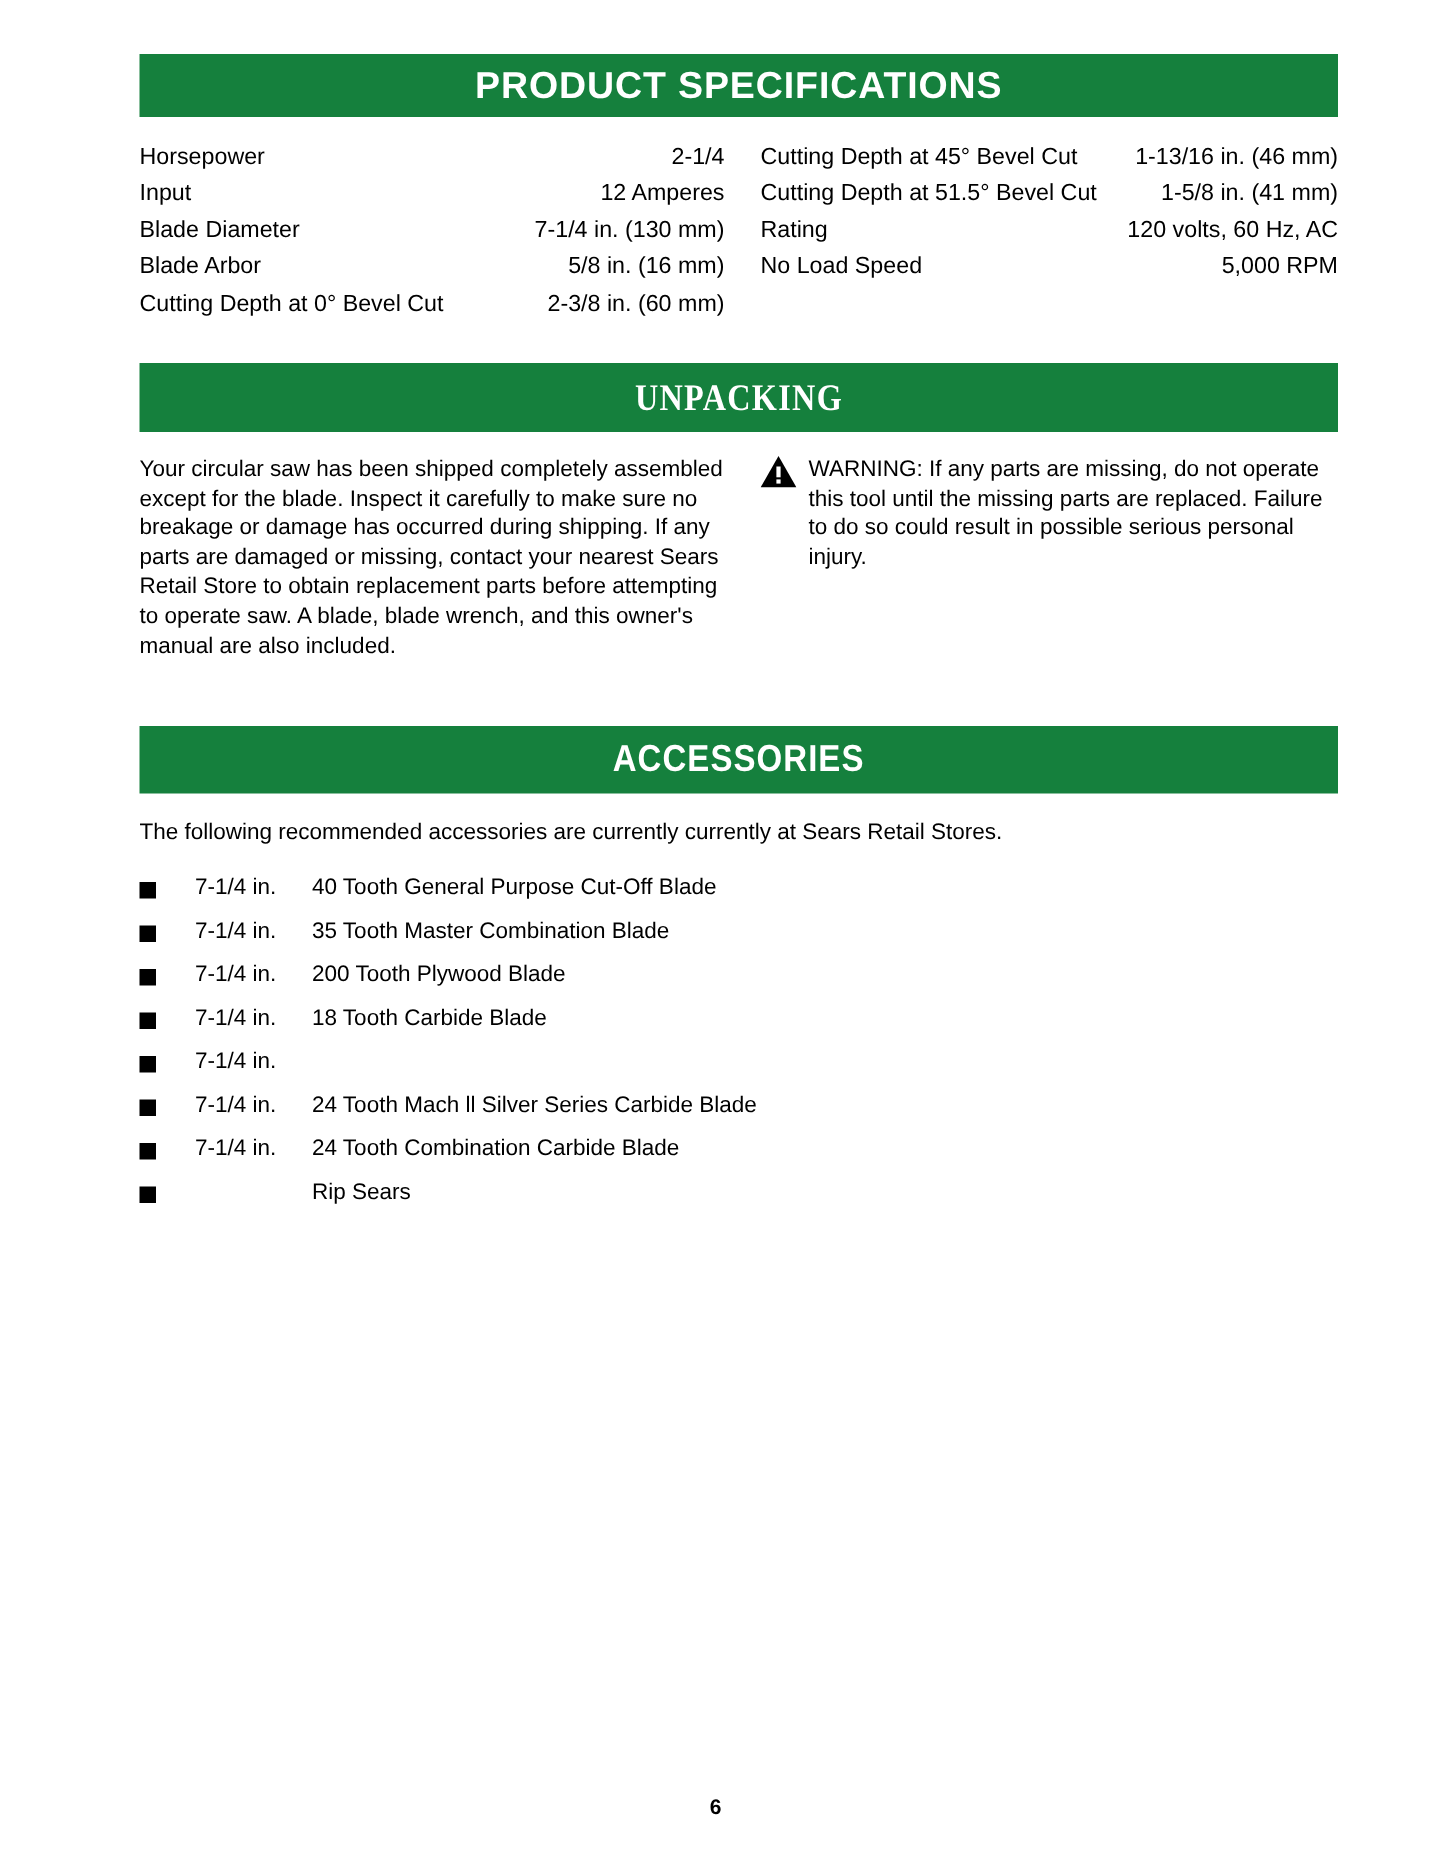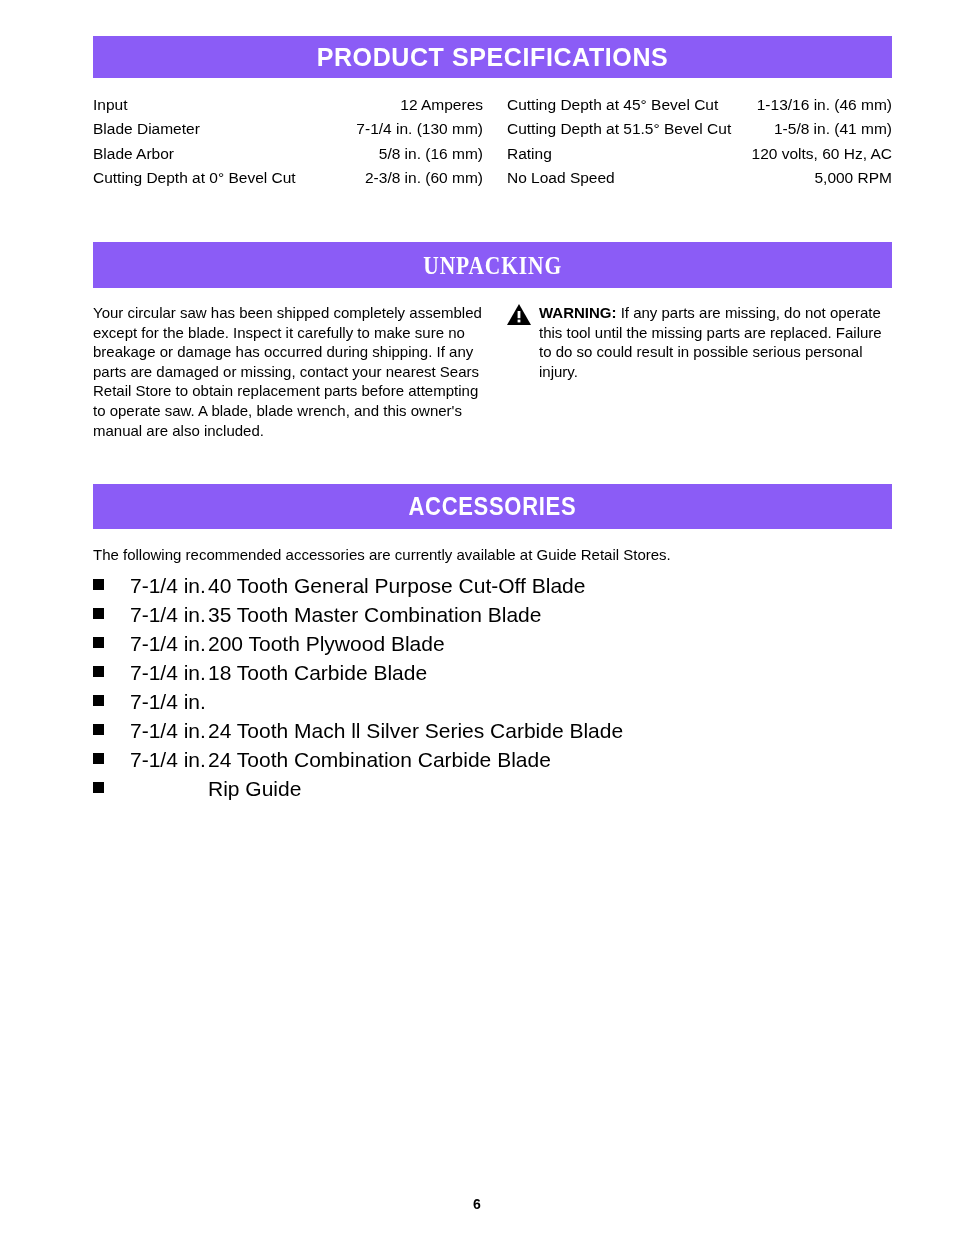--- a/index.html
+++ b/index.html
@@ -22,21 +22,21 @@
     top: 0;
     width: 954px;
     height: 1240px;
   }
 
   
   .section-bar {
     position: absolute;
     left: 93px;
     width: 799px;
-    background: #8b5cf6;
+    background: #15803d;
     color: #ffffff;
     display: flex;
     align-items: center;
     justify-content: center;
   }
   .section-bar .bar-title {
     font-weight: bold;
     letter-spacing: 0.4px;
     line-height: 1;
   }
@@ -131,44 +131,44 @@
     line-height: 19.6px;
   }
   .warn-icon {
     position: absolute;
     left: 0;
     top: 1px;
     width: 24px;
     height: 21px;
   }
   .warn-word {
-    font-weight: bold;
+    font-weight: normal;
     margin-top: 20px;
   }
 
   
   .accessories-intro {
     position: absolute;
     top: 545px;
     left: 93px;
     width: 799px;
     font-size: 15px;
     line-height: 20px;
   }
   .accessory-list {
     position: absolute;
     top: 571px;
     left: 93px;
     width: 700px;
   }
   .accessory-item {
     display: flex;
-    align-items: center;
+    align-items: flex-end;
     height: 29px;
-    font-size: 21px;
+    font-size: 15px;
   }
   .acc-bullet {
     width: 11px;
     height: 11px;
     background: #000000;
     flex: 0 0 11px;
     position: relative;
     top: -1px;
   }
   .acc-size {
@@ -204,20 +204,24 @@
 <body>
 
 <div class="page">
 
   <div class="section-bar" id="bar-specs">
     <span class="bar-title">PRODUCT SPECIFICATIONS</span>
   </div>
 
   <div class="spec-table">
     <div class="spec-col left">
+      <div class="spec-row">
+        <span class="spec-label">Horsepower</span>
+        <span class="spec-value">2-1/4</span>
+      </div>
       <div class="spec-row">
         <span class="spec-label">Input</span>
         <span class="spec-value">12 Amperes</span>
       </div>
       <div class="spec-row">
         <span class="spec-label">Blade Diameter</span>
         <span class="spec-value">7-1/4  in. (130 mm)</span>
       </div>
       <div class="spec-row">
         <span class="spec-label">Blade Arbor</span>
@@ -265,21 +269,21 @@
         </svg>
         <span class="warn-word">WARNING:</span><span> If any parts are missing, do not operate this tool until the missing parts are replaced. Failure to do so could result in possible serious personal injury.</span>
       </div>
     </div>
   </div>
 
   <div class="section-bar" id="bar-accessories">
     <span class="bar-title">ACCESSORIES</span>
   </div>
 
-  <div class="accessories-intro">The following recommended accessories are currently available at Guide Retail Stores.</div>
+  <div class="accessories-intro">The following recommended accessories are currently currently at Sears Retail Stores.</div>
 
   <div class="accessory-list">
     <div class="accessory-item">
       <span class="acc-bullet"></span>
       <span class="acc-size">7-1/4  in.</span>
       <span class="acc-desc">40 Tooth General Purpose Cut-Off Blade</span>
     </div>
     <div class="accessory-item">
       <span class="acc-bullet"></span>
       <span class="acc-size">7-1/4  in.</span>
@@ -305,20 +309,20 @@
       <span class="acc-desc">24 Tooth Mach ll Silver Series Carbide Blade</span>
     </div>
     <div class="accessory-item">
       <span class="acc-bullet"></span>
       <span class="acc-size">7-1/4  in.</span>
       <span class="acc-desc">24 Tooth Combination Carbide Blade</span>
     </div>
     <div class="accessory-item">
       <span class="acc-bullet"></span>
       <span class="acc-size"></span>
-      <span class="acc-desc">Rip Guide</span>
+      <span class="acc-desc">Rip Sears</span>
     </div>
   </div>
 
 
   <div class="page-number">6</div>
 
 </div>
 
 </body></html>

